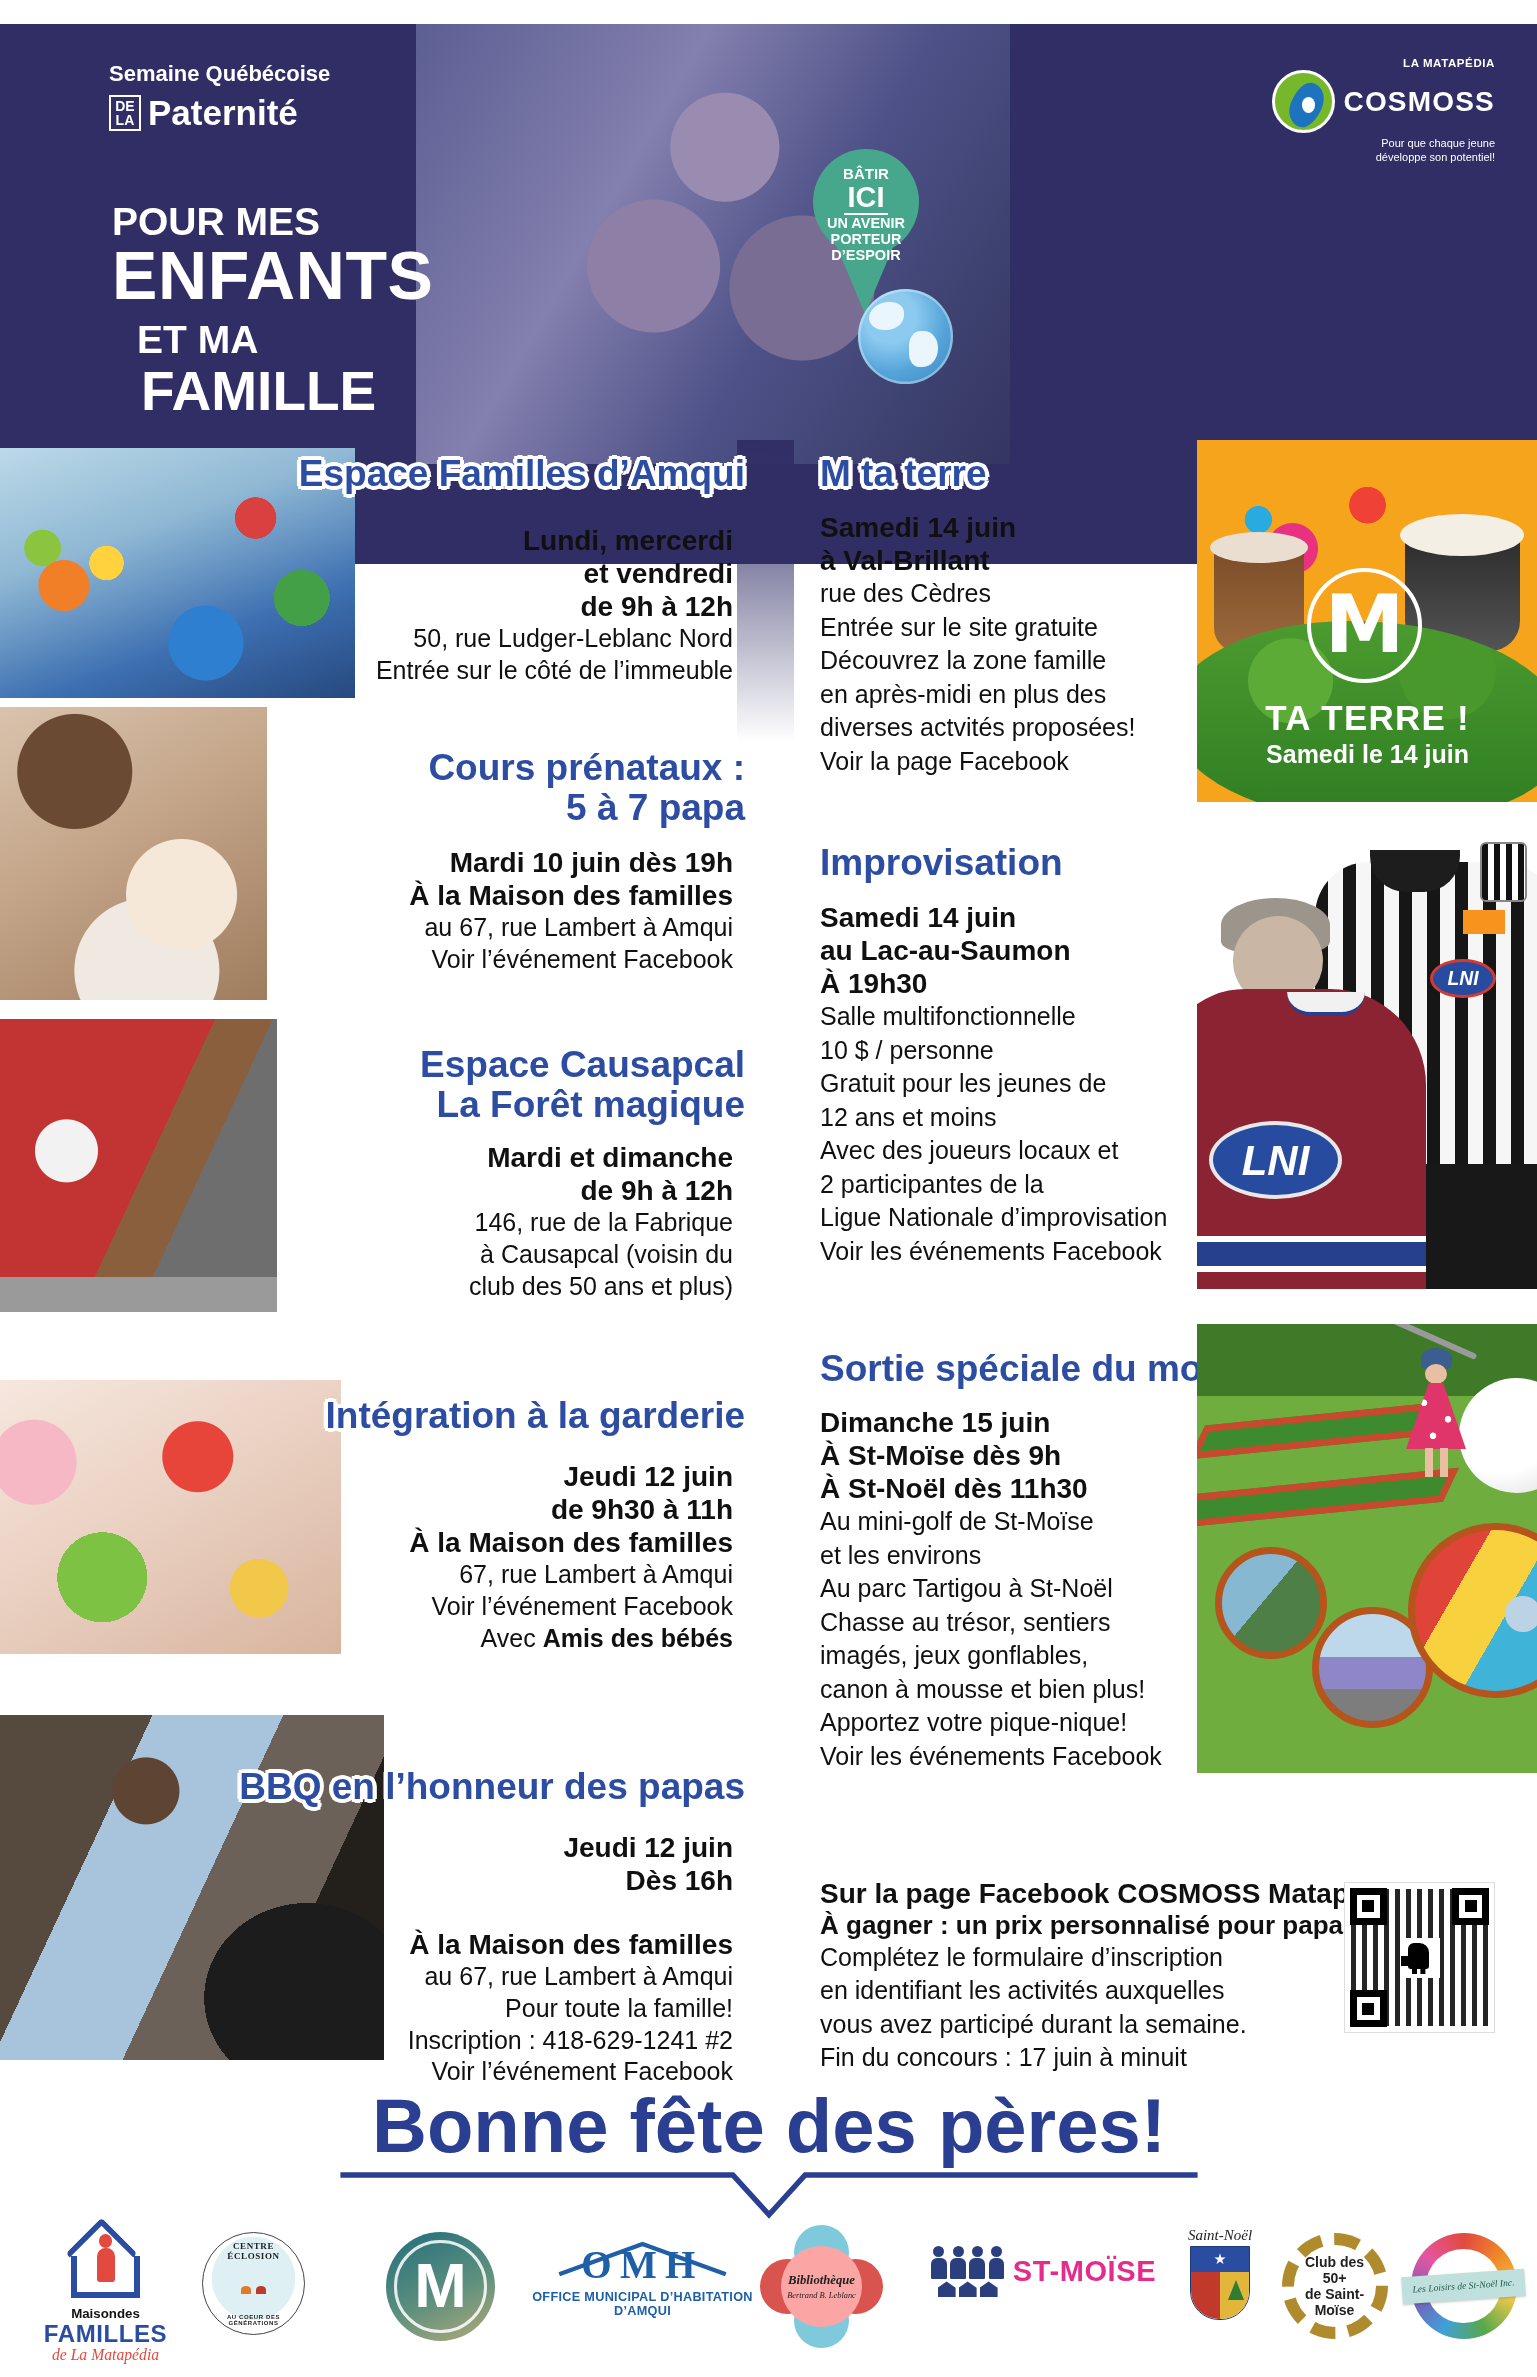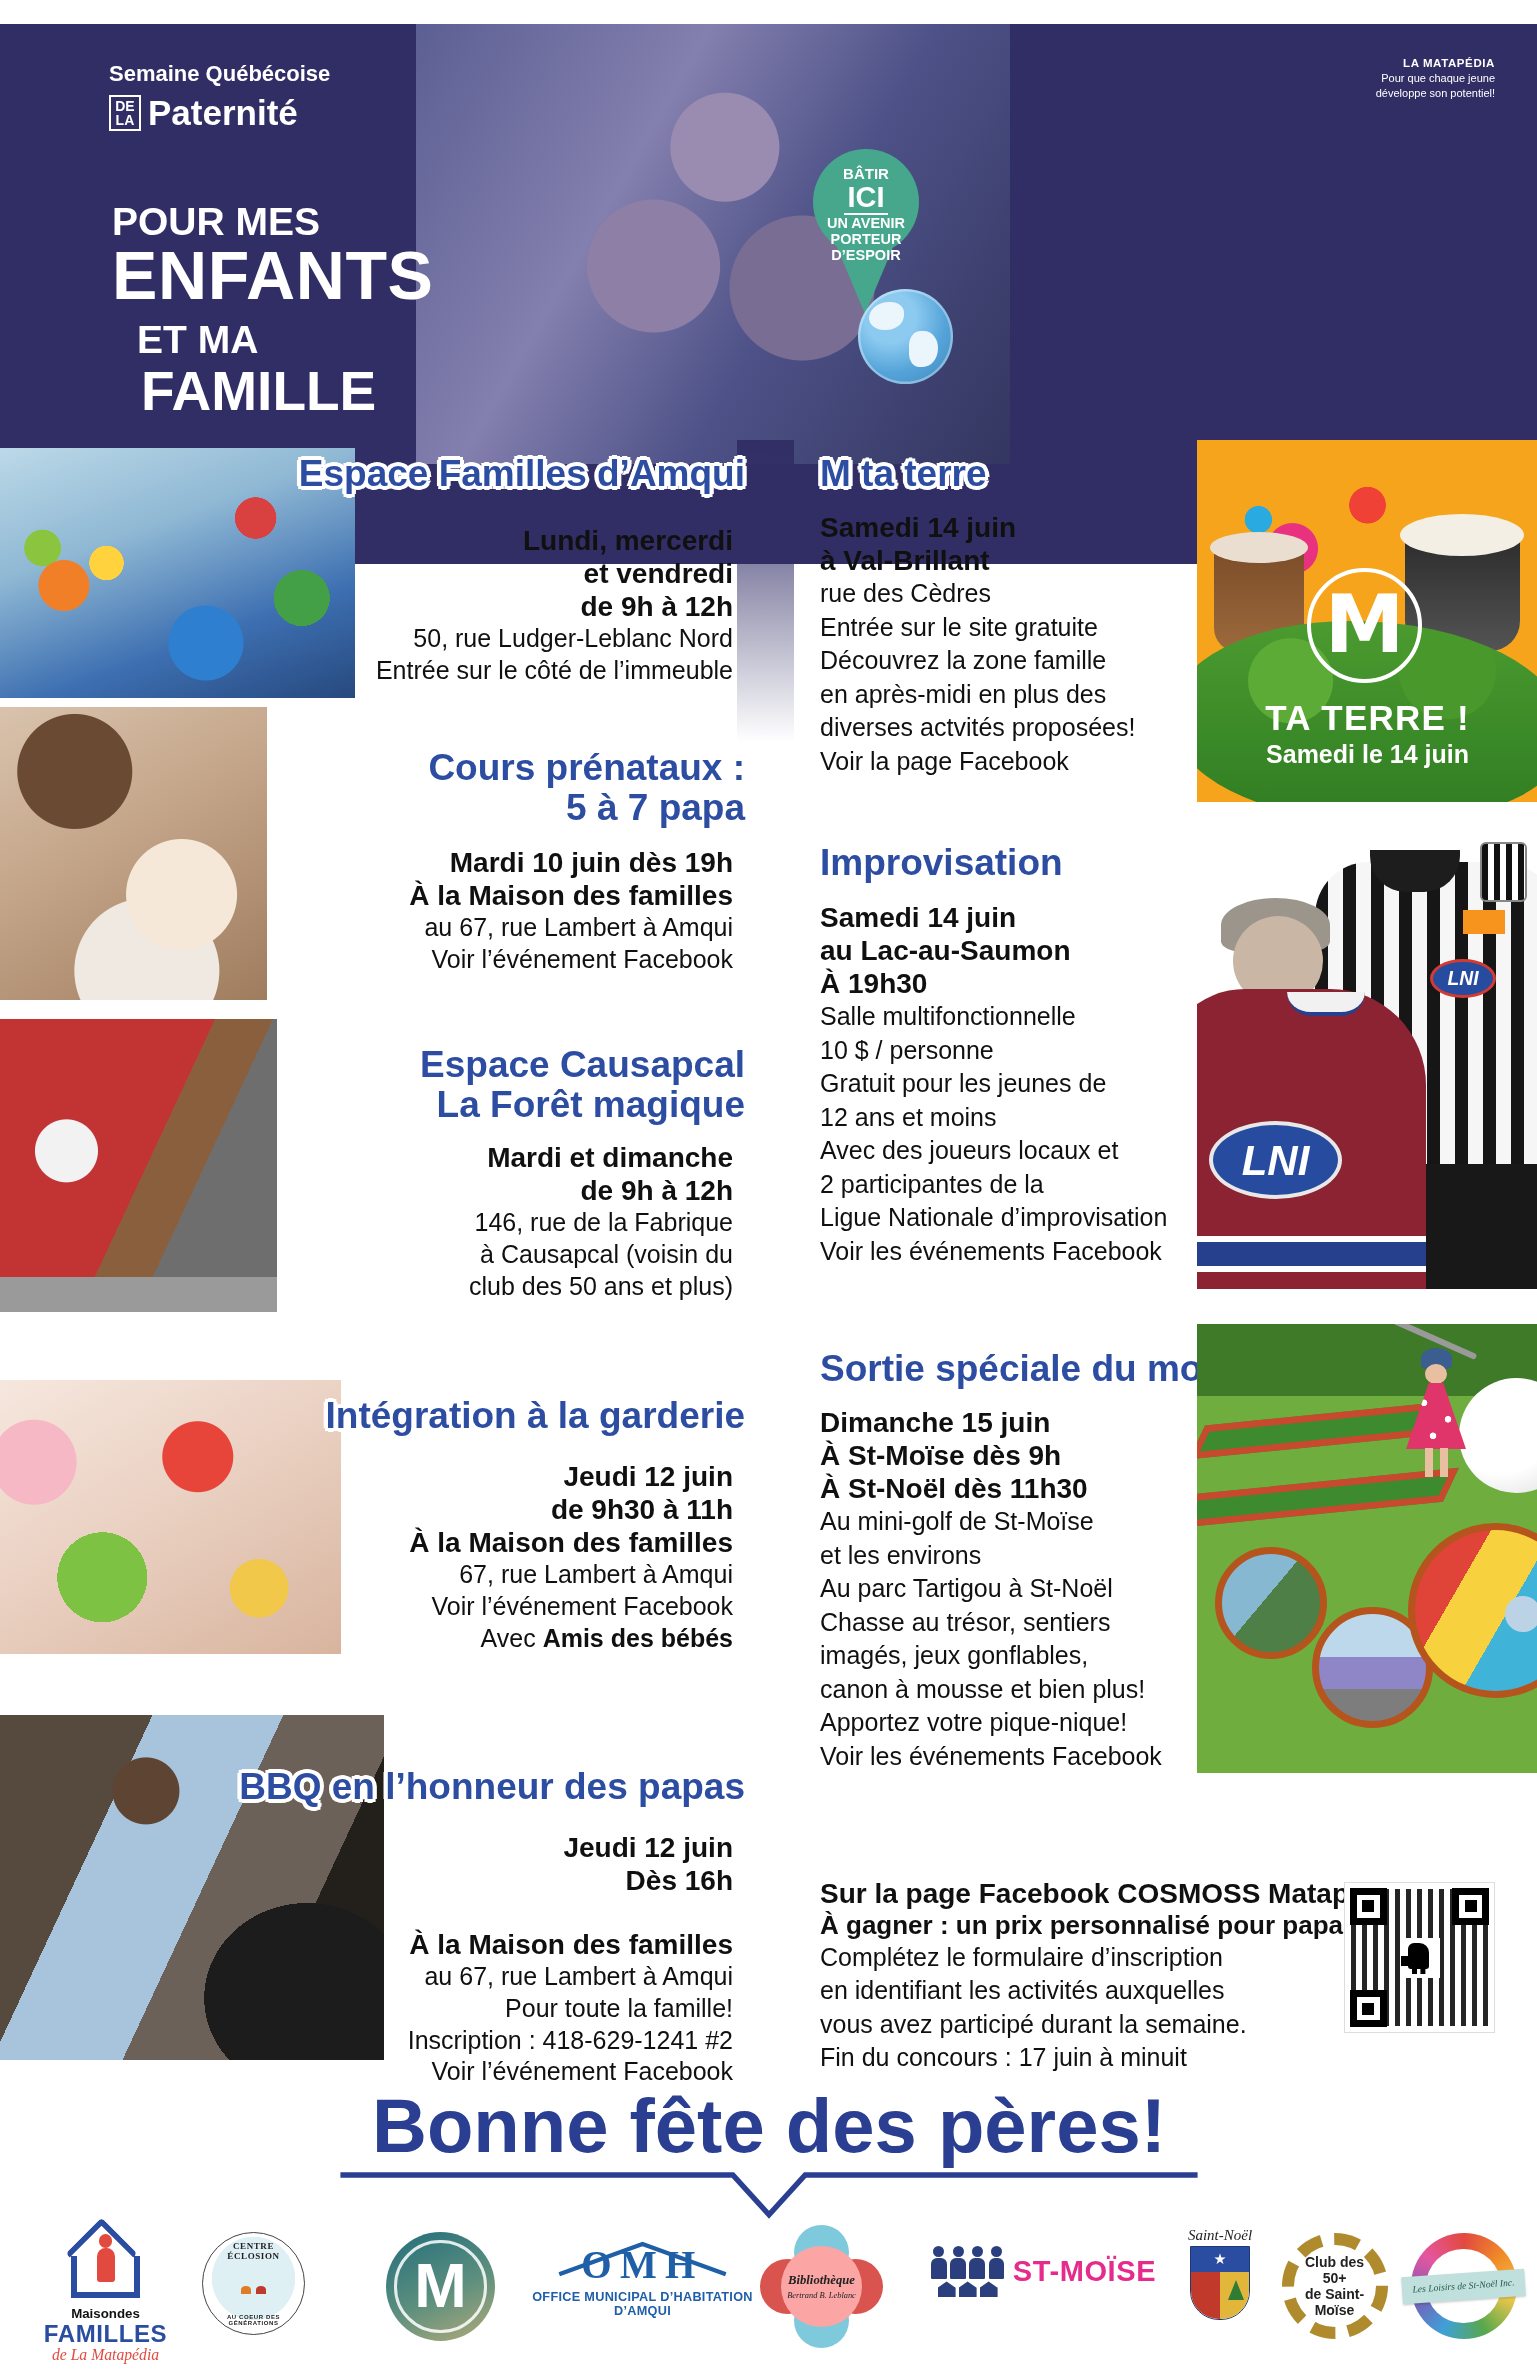--- a/index.html
+++ b/index.html
@@ -235,20 +235,24 @@
         <div><span class="pin-l2">ICI</span></div>
         <div class="pin-sm">UN AVENIR</div>
         <div class="pin-sm">PORTEUR</div>
         <div class="pin-sm">D’ESPOIR</div>
       </div>
     </div>
     <div class="abs globe"></div>
 
     <div class="abs cosmoss">
       <div class="cos-region">LA MATAPÉDIA</div>
+      <div class="cos-row">
+        <div class="cos-ball"></div>
+        <div class="cos-name">COSMOSS</div>
+      </div>
       <div class="cos-tag">
         <div>Pour que chaque jeune</div>
         <div>développe son potentiel!</div>
       </div>
     </div>
 
   </div>
 
   <div class="abs divider"></div>
 

